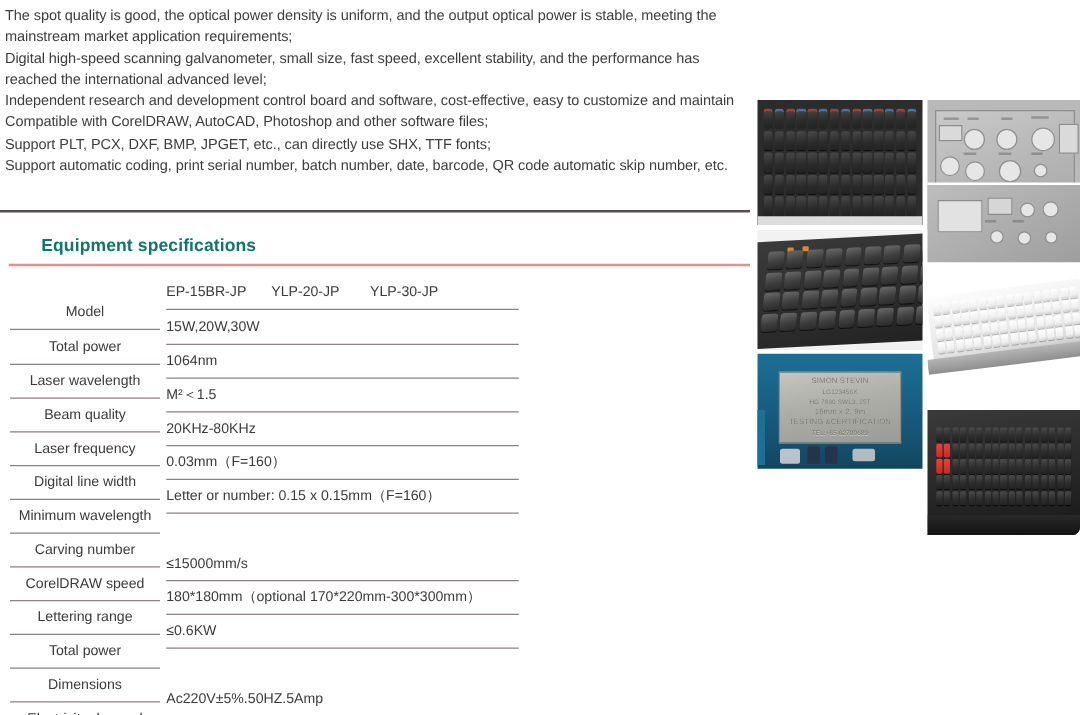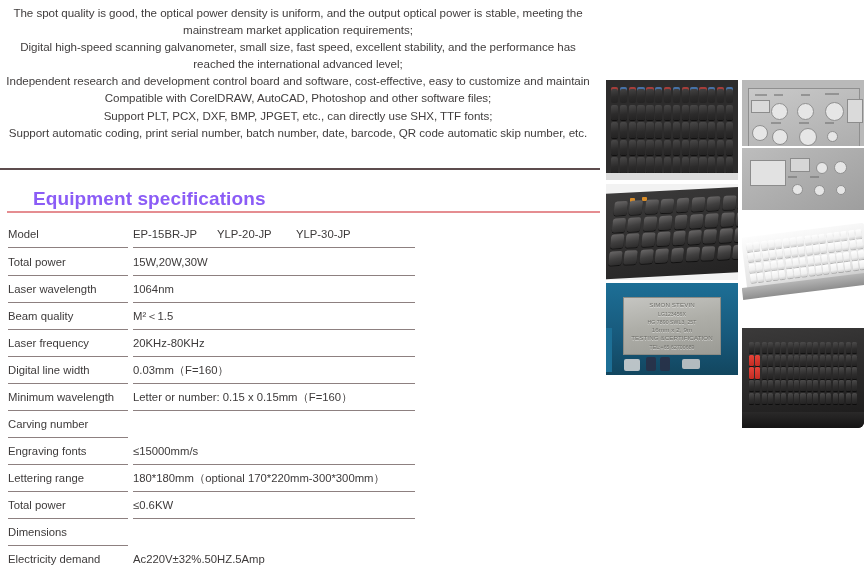--- a/index.html
+++ b/index.html
@@ -20,40 +20,39 @@
   
   #intro-paragraph {
     position: absolute;
     left: 4px;
     top: 4px;
     width: 588px;
     font-size: 11.6px;
     line-height: 17.1px;
     color: #403d3d;
     letter-spacing: -0.05px;
-    text-align: center;
   }
   #intro-paragraph .pline { white-space: normal; }
 
   #top-rule {
     position: absolute;
     left: 0px;
     top: 168px;
     width: 600px;
     height: 2px;
     background: #5d4c4e;
   }
 
   #section-heading {
     position: absolute;
     left: 33px;
     top: 188px;
-    font-size: 19px;
+    font-size: 14px;
     font-weight: bold;
-    color: #8b5cf6;
+    color: #0f766e;
     letter-spacing: 0.1px;
   }
   #heading-rule {
     position: absolute;
     left: 7px;
     top: 211px;
     width: 593px;
     height: 1.6px;
     background: #e58d91;
   }
@@ -65,25 +64,25 @@
     top: 222px;
     width: 430px;
   }
   .spec-row {
     position: relative;
     height: 27px;
   }
   .spec-label {
     position: absolute;
     left: 8px;
-    top: 0;
+    top: 16px;
     width: 120px;
     height: 26px;
     line-height: 26px;
-    text-align: left;
+    text-align: center;
     font-size: 11.3px;
     color: #3d3a3a;
     border-bottom: 1.4px solid #8d8080;
   }
   .spec-value {
     position: absolute;
     left: 133px;
     top: 0;
     width: 282px;
     height: 26px;
@@ -357,41 +356,41 @@
   <div class="spec-row">
     <div class="spec-label">Minimum wavelength</div>
     <div class="spec-value">Letter or number: 0.15 x 0.15mm（F=160）</div>
   </div>
 
   <div class="spec-row">
     <div class="spec-label">Carving number</div>
   </div>
 
   <div class="spec-row">
-    <div class="spec-label">Engraving fonts</div>
+    <div class="spec-label">CorelDRAW speed</div>
     <div class="spec-value">≤15000mm/s</div>
   </div>
 
   <div class="spec-row">
     <div class="spec-label">Lettering range</div>
     <div class="spec-value">180*180mm（optional 170*220mm-300*300mm）</div>
   </div>
 
   <div class="spec-row">
     <div class="spec-label">Total power</div>
     <div class="spec-value">≤0.6KW</div>
   </div>
 
   <div class="spec-row">
     <div class="spec-label">Dimensions</div>
   </div>
 
   <div class="spec-row">
     <div class="spec-label">Electricity demand</div>
-    <div class="spec-value">Ac220V±32%.50HZ.5Amp</div>
+    <div class="spec-value">Ac220V±5%.50HZ.5Amp</div>
   </div>
 
 </div>
 
 <div id="photo-collage">
 
   <div class="photo" id="photo-laptop-keyboard">
     <div class="kbd-grid" id="grid-laptop">
         <div class="key accent-red"></div>
         <div class="key accent-blue"></div>

